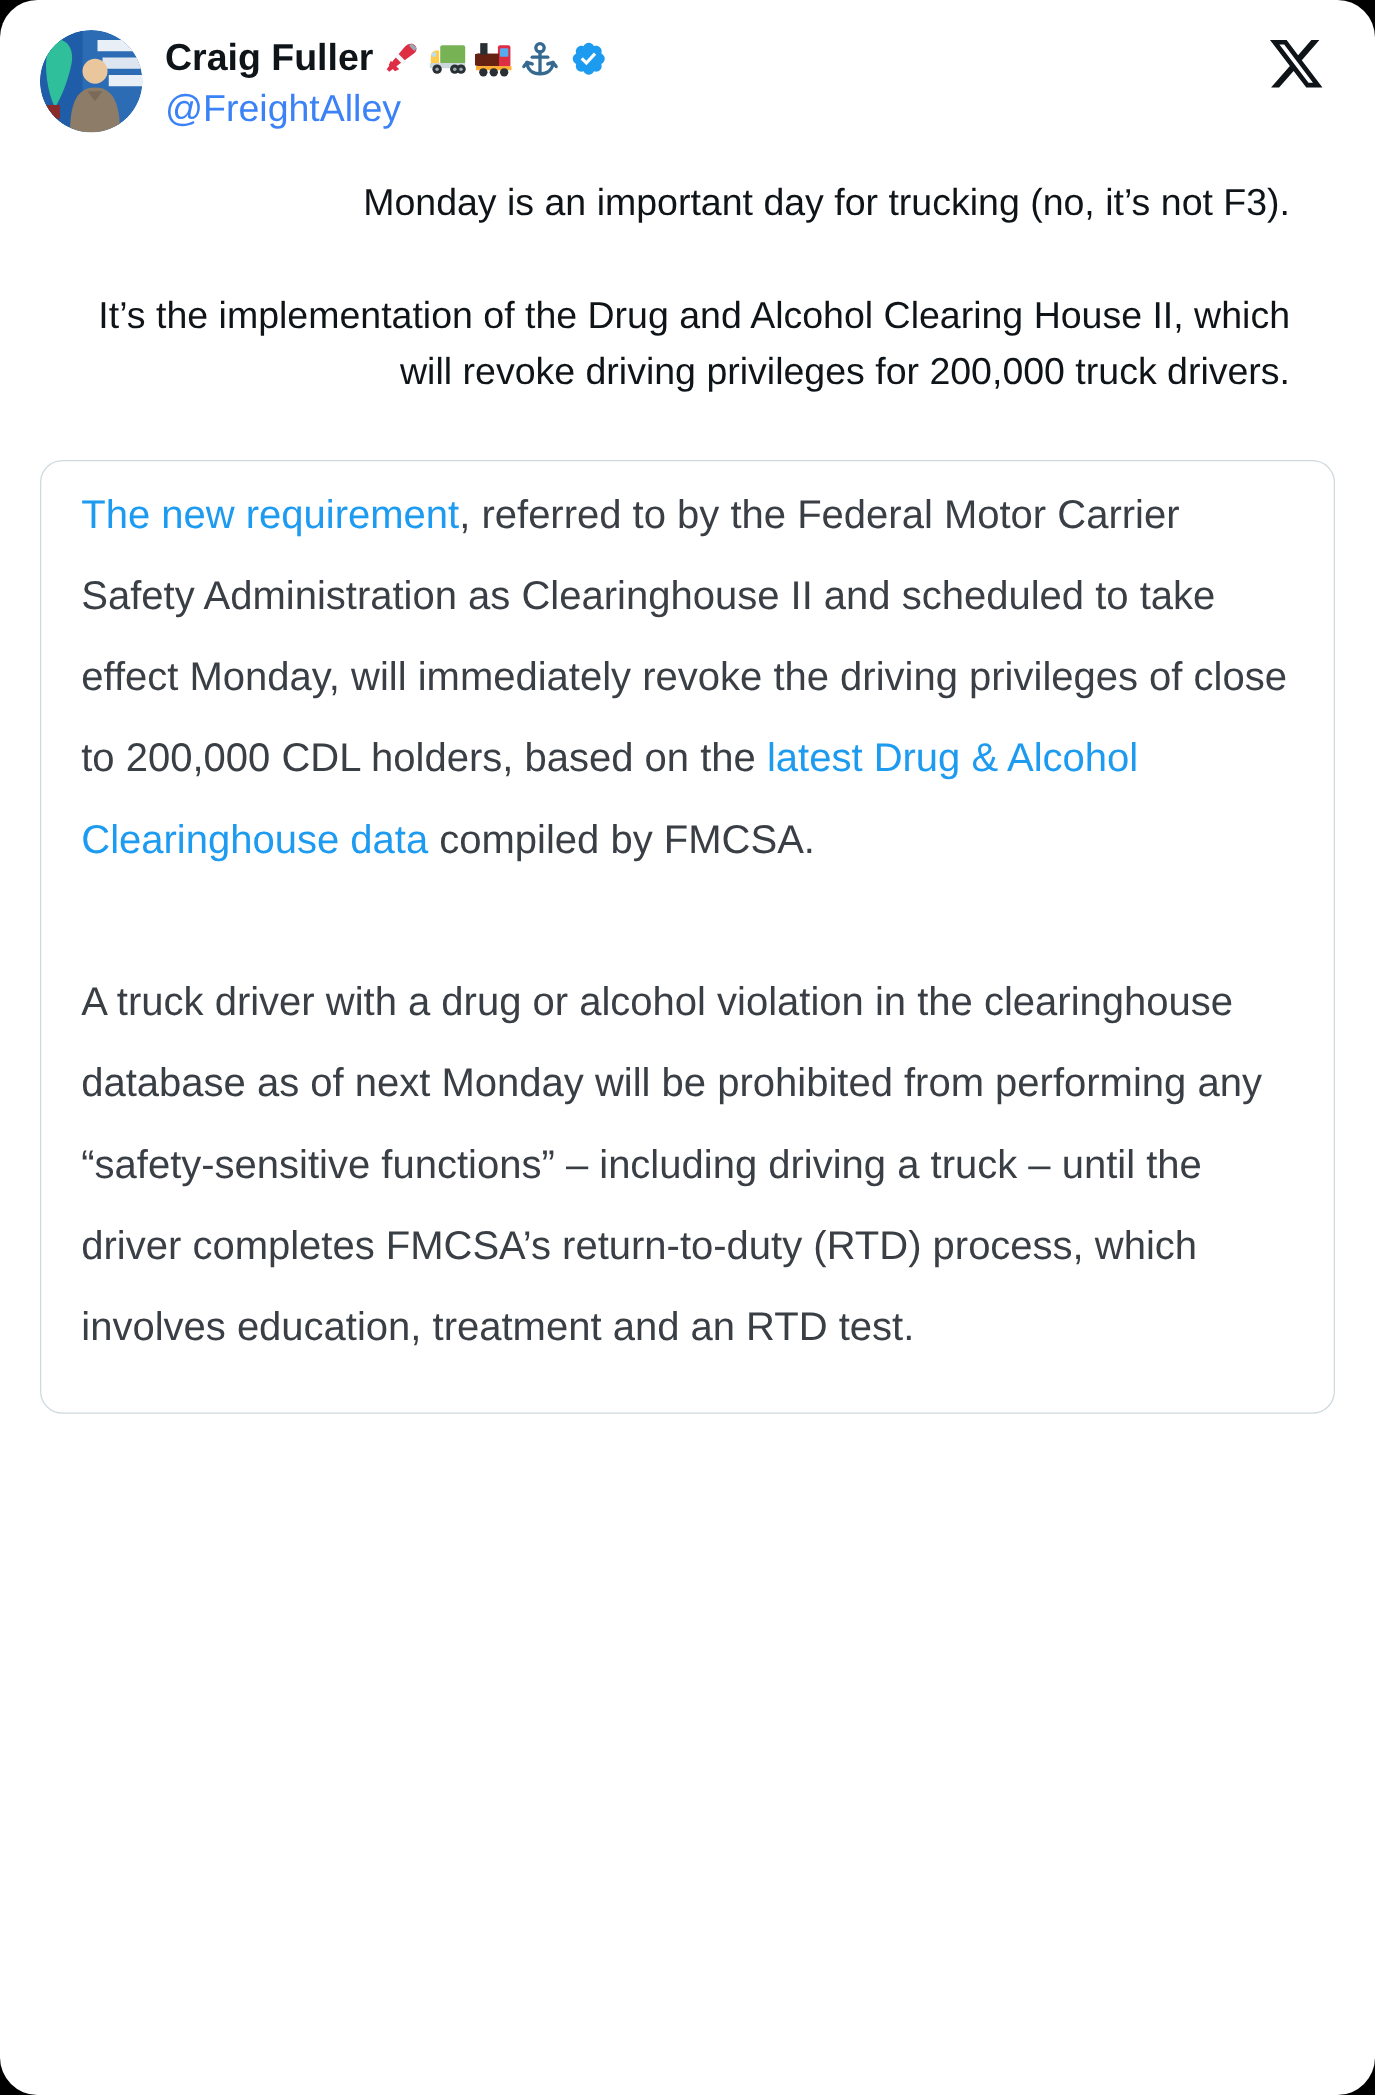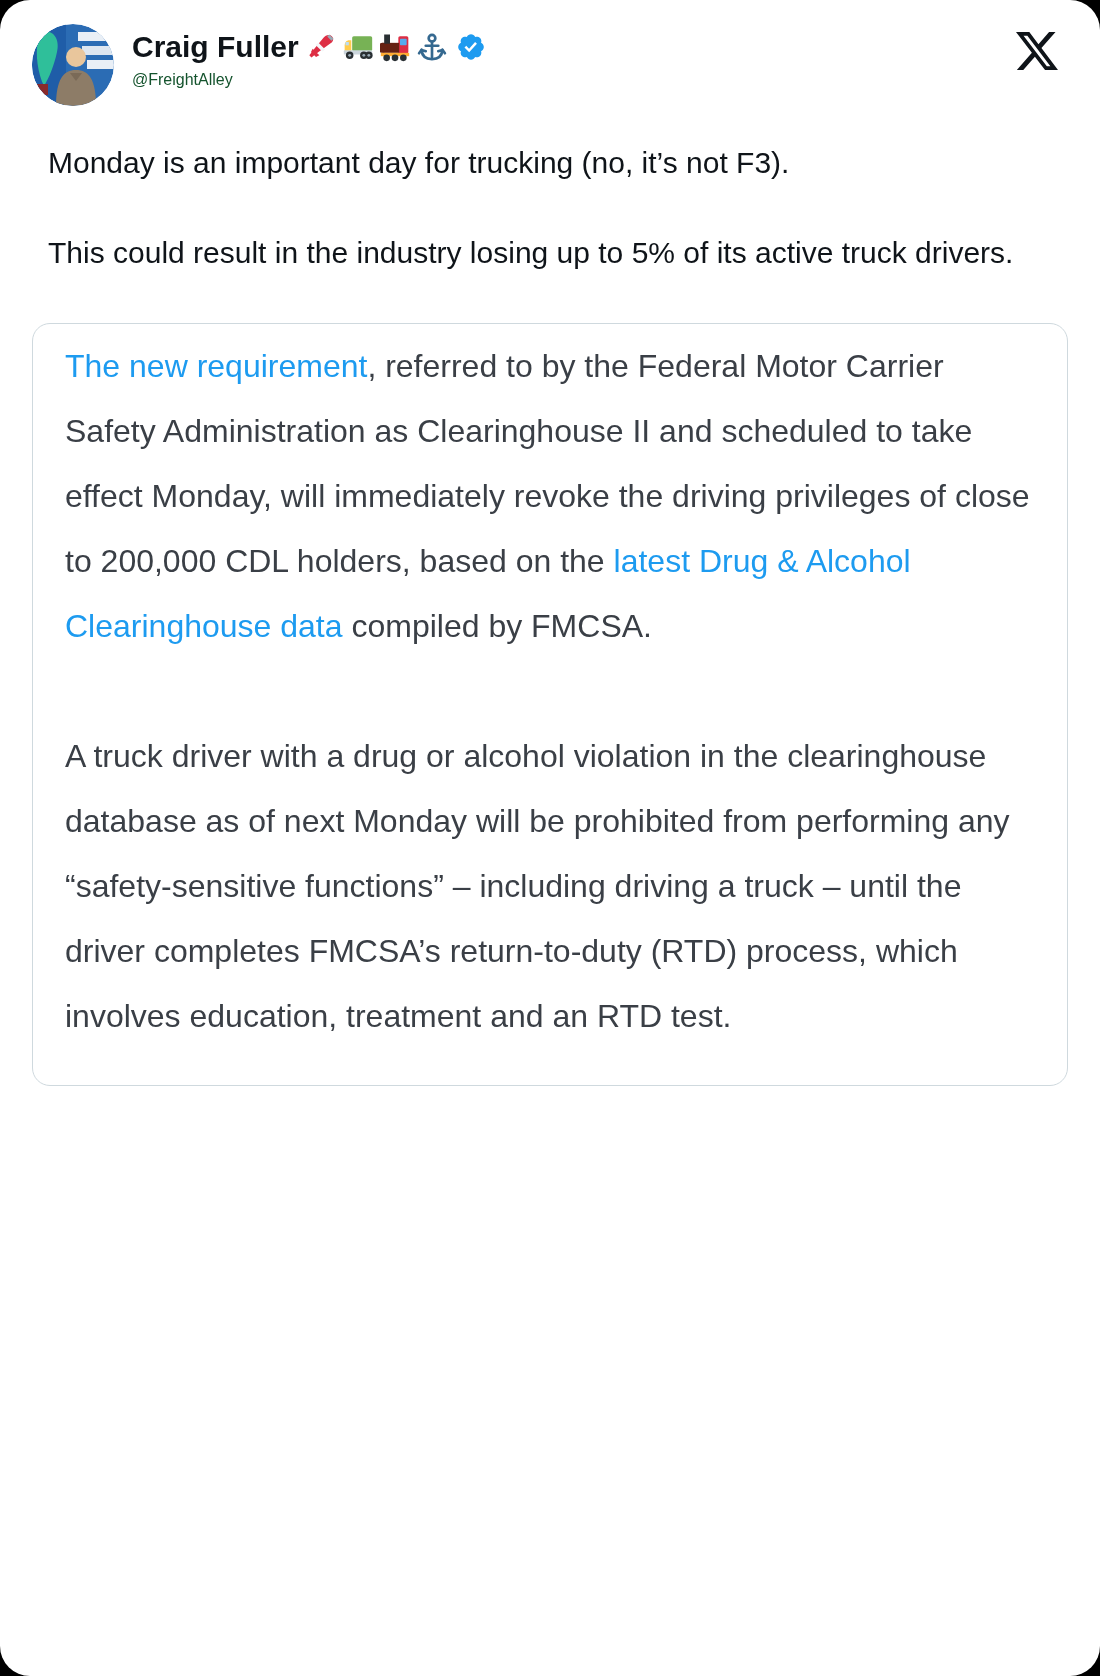--- a/index.html
+++ b/index.html
@@ -21,25 +21,25 @@
     width: 82px; height: 82px; border-radius: 50%;
     overflow: hidden; flex: 0 0 82px; cursor: pointer;
   }
   .avatar svg { display: block; width: 82px; height: 82px; }
   .names { margin-left: 18px; padding-top: 6px; }
   .name-row { display: flex; align-items: center; gap: 7px; }
   .display-name { font-size: 30px; font-weight: 700; color: #0f1419; line-height: 1.1; cursor: pointer; }
   .name-emoji { width: 30px; height: 30px; display: inline-block; }
   .name-emoji svg { width: 30px; height: 30px; display: block; }
   .verified { width: 30px; height: 30px; display: inline-block; margin-left: 2px; }
-  .handle { font-size: 16px; color: #14532d; margin-top: 8px; cursor: pointer; }
+  .handle { font-size: 30px; color: #3b82f6; margin-top: 8px; cursor: pointer; }
   .x-logo { position: absolute; top: 6px; right: 10px; width: 42px; height: 42px; cursor: pointer; }
   
   .tweet-text { margin-top: 34px; font-size: 30px; line-height: 45px; color: #0f1419; width: 1000px; }
-  .tweet-text p { margin: 0 0 45px 16px; }
+  .tweet-text p { margin: 0 0 45px 4px; text-align: right; }
   .tweet-text p:last-child { margin-bottom: 0; }
   
   .quote-block {
     margin-top: 48px;
     border: 1.5px solid #cfd9de;
     border-radius: 18px;
     padding: 10px 32px 36px 32px;
     font-size: 32px;
     line-height: 65px;
     color: #3a3f46;
@@ -136,21 +136,21 @@
     </div>
     <div class="x-logo">
       <svg viewBox="0 0 24 24">
           <path fill="#0f1419" d="M18.901 1.153h3.68l-8.04 9.19L24 22.846h-7.406l-5.8-7.584-6.638 7.584H.474l8.6-9.83L0 1.154h7.594l5.243 6.932ZM17.61 20.644h2.039L6.486 3.24H4.298Z"></path>
         </svg>
     </div>
   </div>
 
   <div class="tweet-text">
     <p>Monday is an important day for trucking (no, it’s not F3).</p>
-    <p>This could result in the industry losing up to 5% of its active truck drivers.</p>
+    <p>It’s the implementation of the Drug and Alcohol Clearing House II, which will revoke driving privileges for 200,000 truck drivers.</p>
   </div>
 
   <div class="quote-block">
     <p class="first"><a class="quote-link">The new requirement</a><span>, referred to by the Federal Motor Carrier Safety Administration as Clearinghouse II and scheduled to take effect Monday, will immediately revoke the driving privileges of close to 200,000 CDL holders, based on the </span><a class="quote-link">latest Drug &amp; Alcohol Clearinghouse data</a><span> compiled by FMCSA.</span></p>
     <p>A truck driver with a drug or alcohol violation in the clearinghouse database as of next Monday will be prohibited from performing any “safety-sensitive functions” – including driving a truck – until the driver completes FMCSA’s return-to-duty (RTD) process, which involves education, treatment and an RTD test.</p>
   </div>
 
 
 </div>
 

